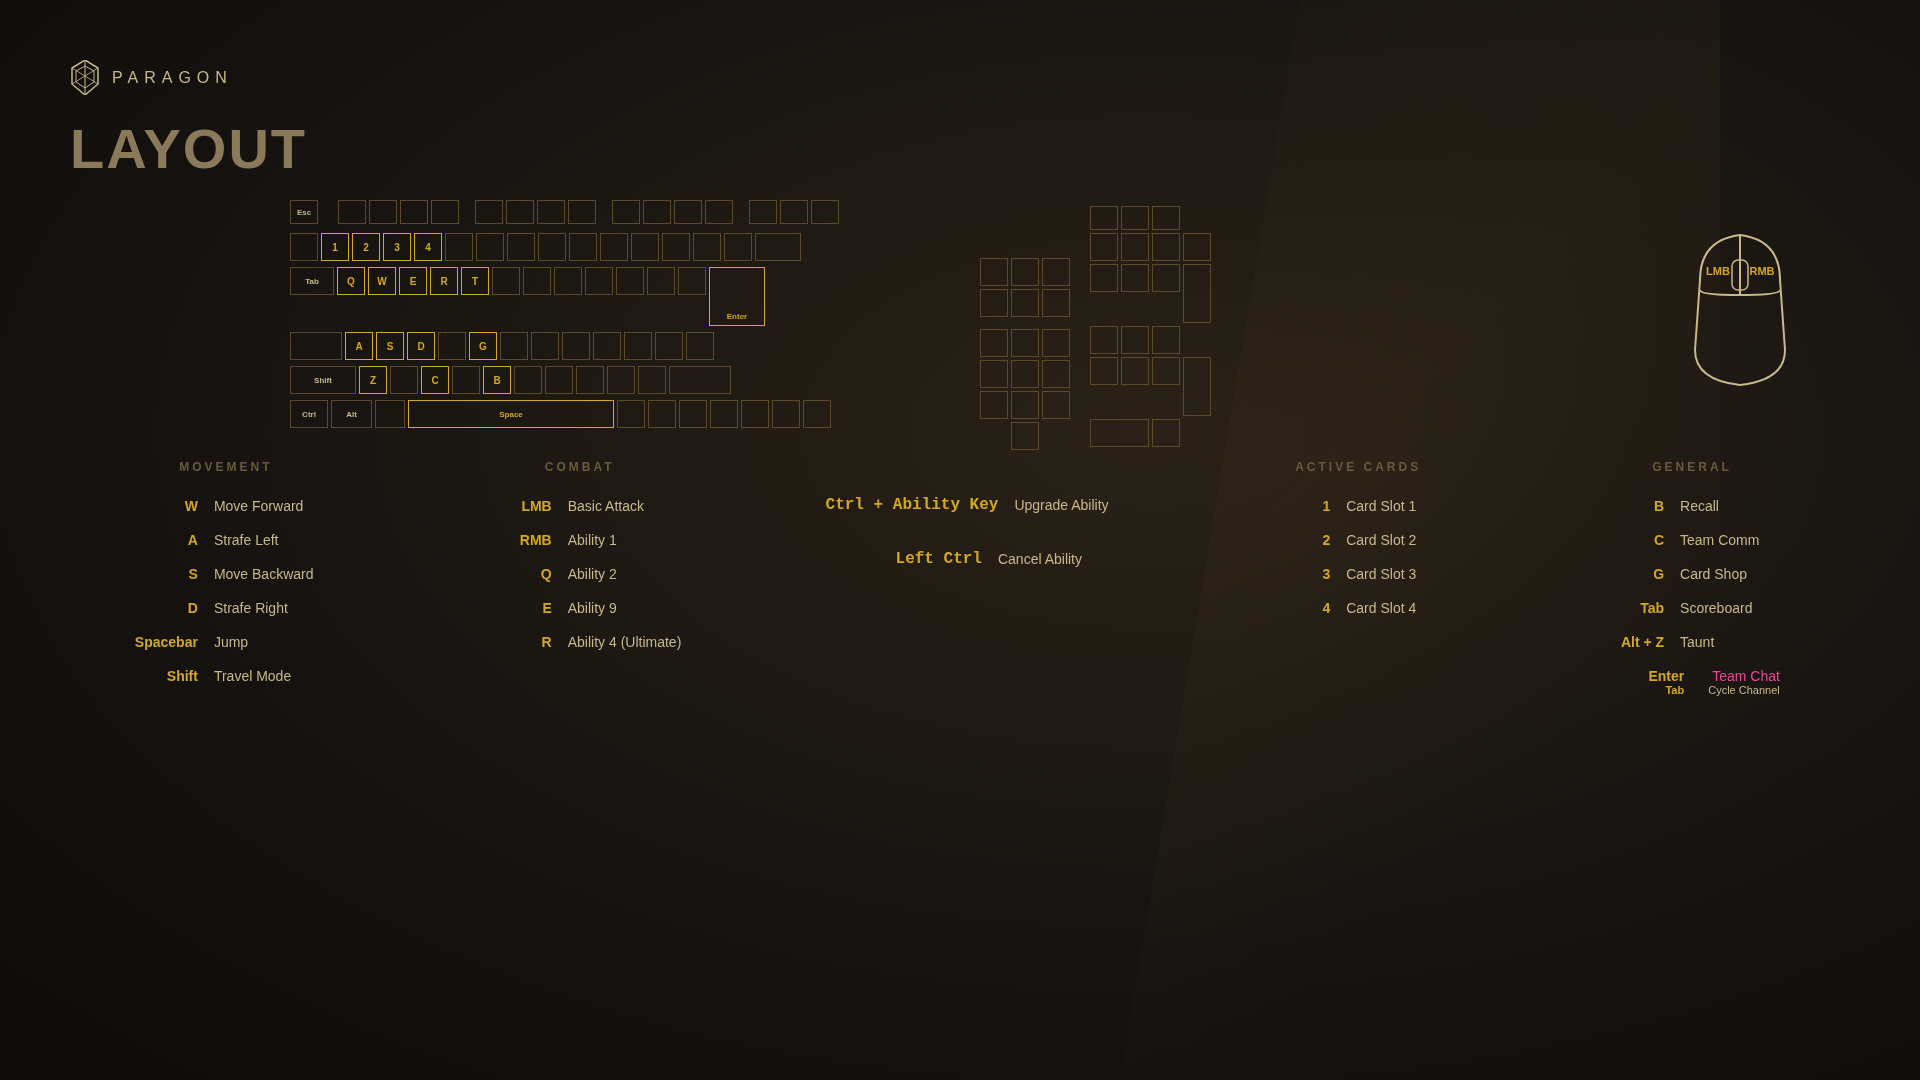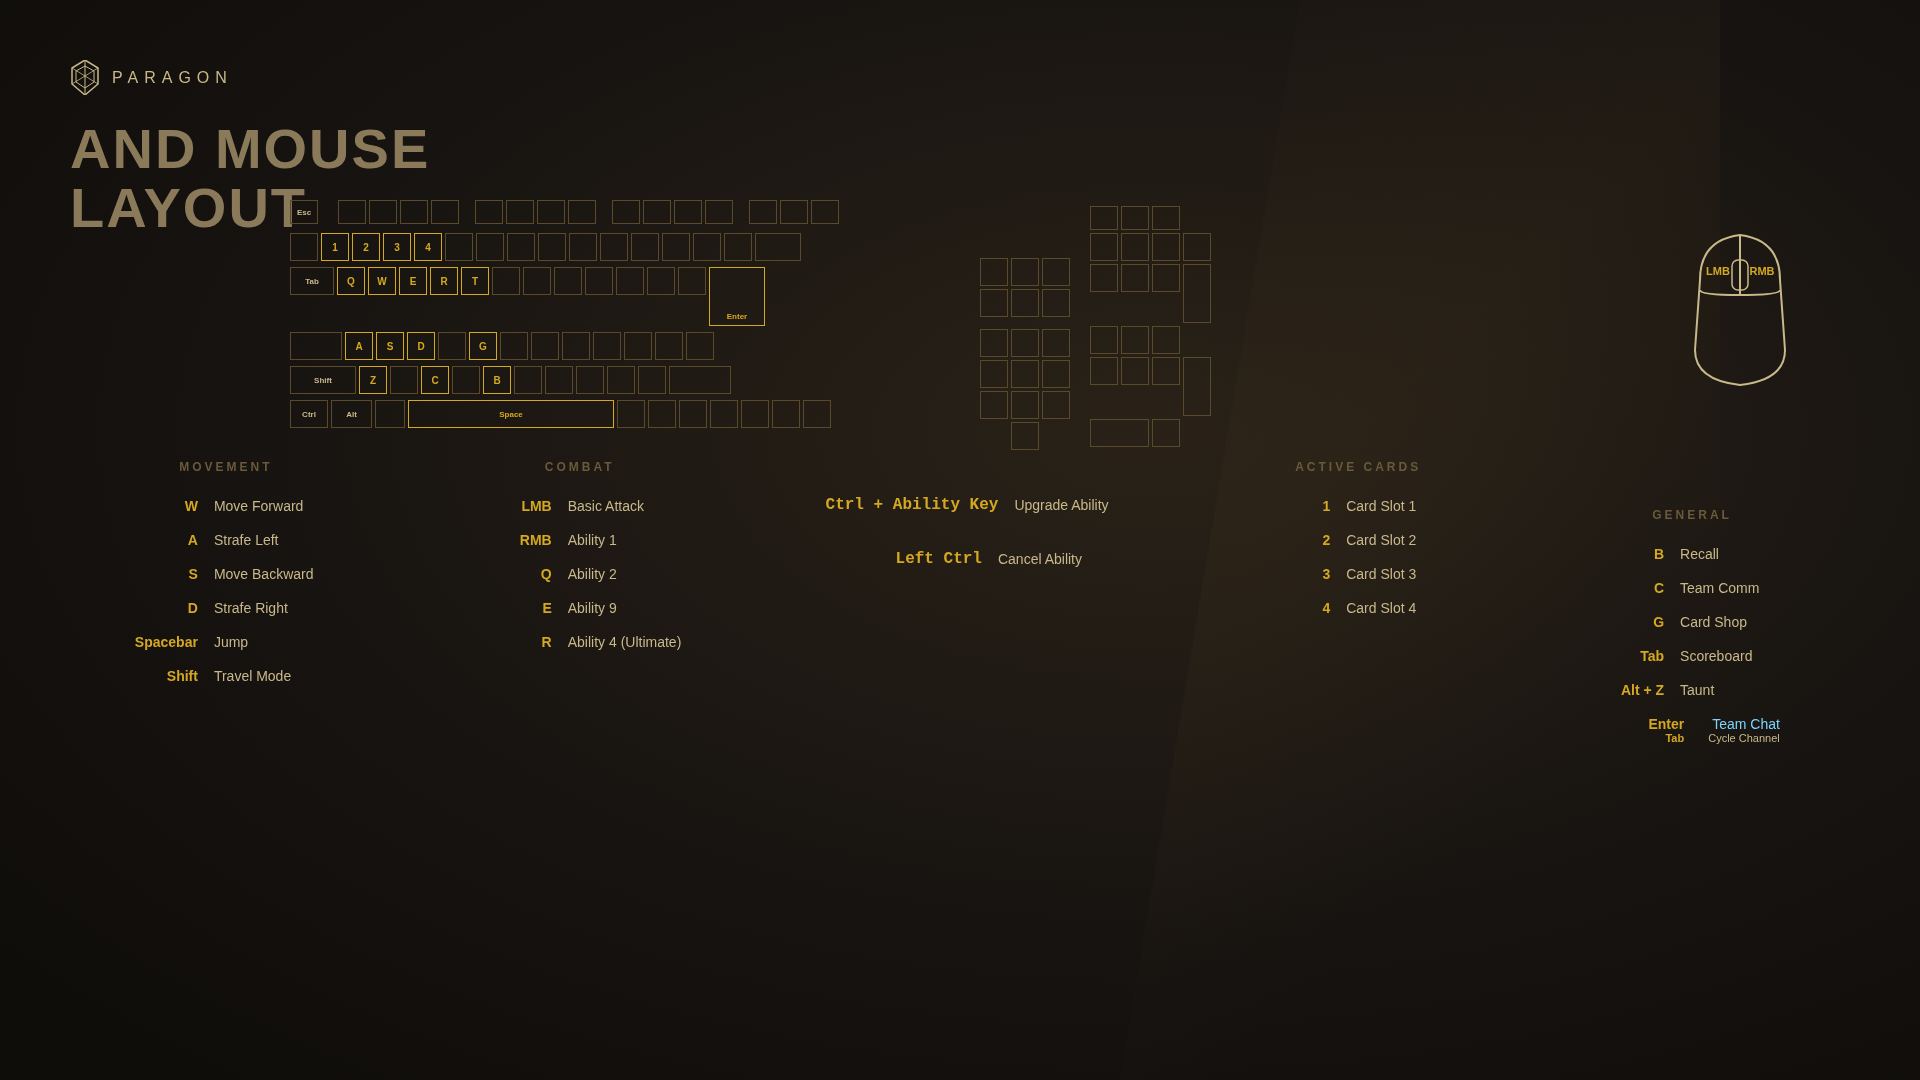--- a/index.html
+++ b/index.html
@@ -163,21 +163,21 @@
       color: #d4a820;
       font-size: 14px;
       font-weight: bold;
     }
     .team-chat-subkey {
       color: #d4a820;
       font-size: 11px;
       font-weight: bold;
     }
     .team-chat-action {
-      color: #7dd3fc;
+      color: #ec4899;
       font-size: 14px;
       margin-left: 12px;
     }
     .team-chat-subaction {
       color: #c8b88a;
       font-size: 11px;
       margin-left: 8px;
     }
 
     .keybind-row.two-line {
@@ -194,21 +194,20 @@
     <polygon points="15,0 28,8 28,24 15,35 2,24 2,8" fill="none" stroke="#c8b88a" stroke-width="1.5"></polygon>
     <polygon points="15,6 24,11 24,22 15,28 6,22 6,11" fill="none" stroke="#c8b88a" stroke-width="1"></polygon>
     <line x1="15" y1="0" x2="15" y2="35" stroke="#c8b88a" stroke-width="1"></line>
     <line x1="2" y1="8" x2="28" y2="24" stroke="#c8b88a" stroke-width="0.8"></line>
     <line x1="28" y1="8" x2="2" y2="24" stroke="#c8b88a" stroke-width="0.8"></line>
   </svg>
   <span class="logo-text">PARAGON</span>
 </div>
 
 <div class="page-title">
-  <div>AND MOUSE</div>
   <div>LAYOUT</div>
 </div>
 
 <div style="position:absolute; top:200px; left:290px;">
   <div class="kb-section">
 
     <div class="fkey-row">
       <div class="key" style="width:16px; height:24px; font-size:8px;">Esc</div>
       <div style="width:14px;"></div>
       <div class="key" style="width:24px; height:24px;"></div>
@@ -482,21 +481,21 @@
     <div class="keybind-row">
       <span class="key-label">3</span>
       <span class="action-label">Card Slot 3</span>
     </div>
     <div class="keybind-row">
       <span class="key-label">4</span>
       <span class="action-label">Card Slot 4</span>
     </div>
   </div>
 
-  <div class="keybind-section" style="min-width:220px;margin-top:48px;">
+  <div class="keybind-section" style="min-width:220px;">
     <div class="section-title">GENERAL</div>
     <div class="keybind-row">
       <span class="key-label">B</span>
       <span class="action-label">Recall</span>
     </div>
     <div class="keybind-row">
       <span class="key-label">C</span>
       <span class="action-label">Team Comm</span>
     </div>
     <div class="keybind-row">

